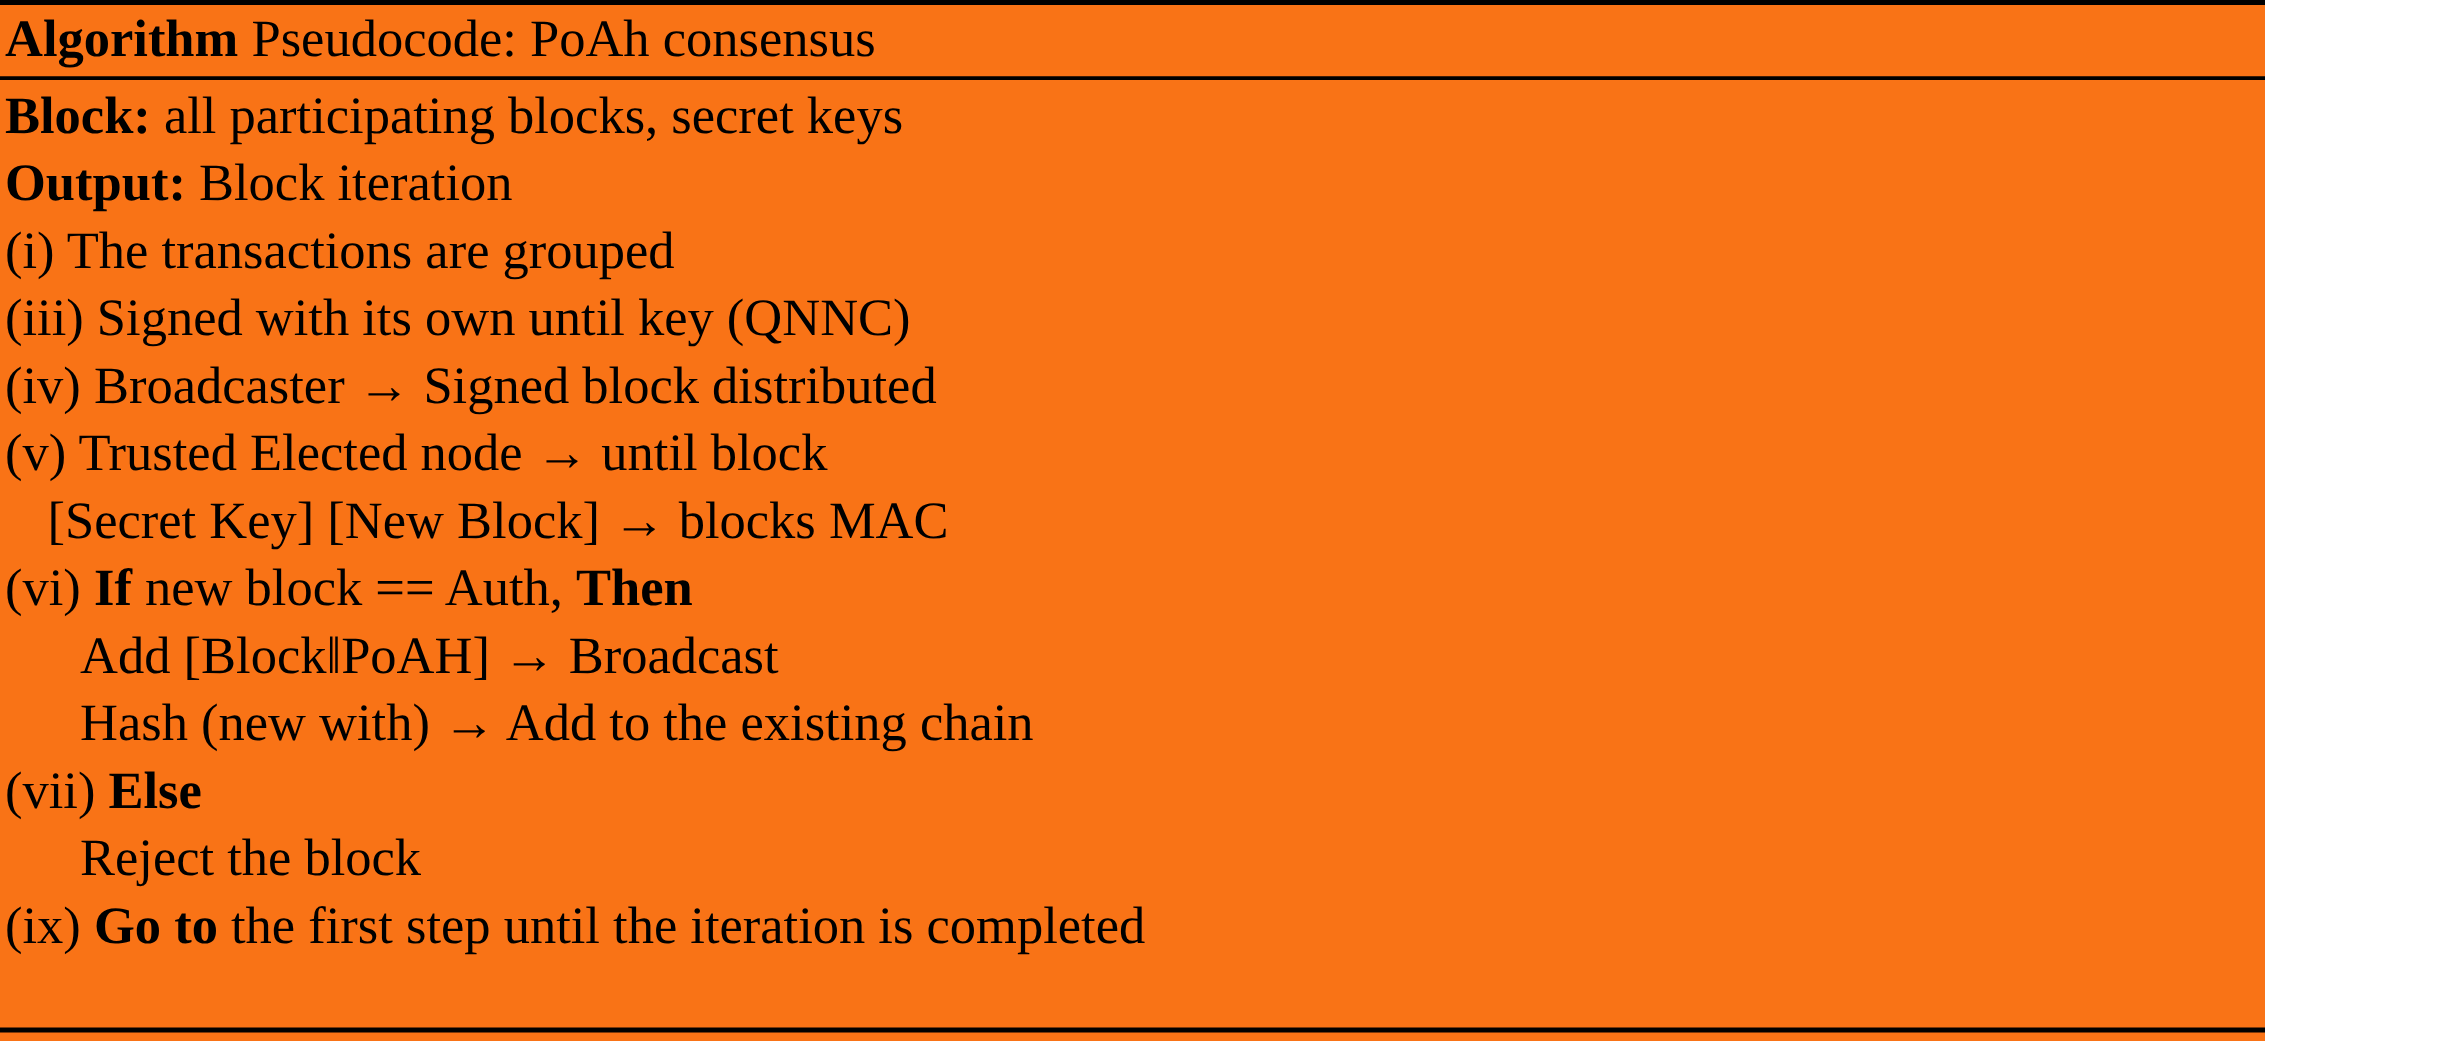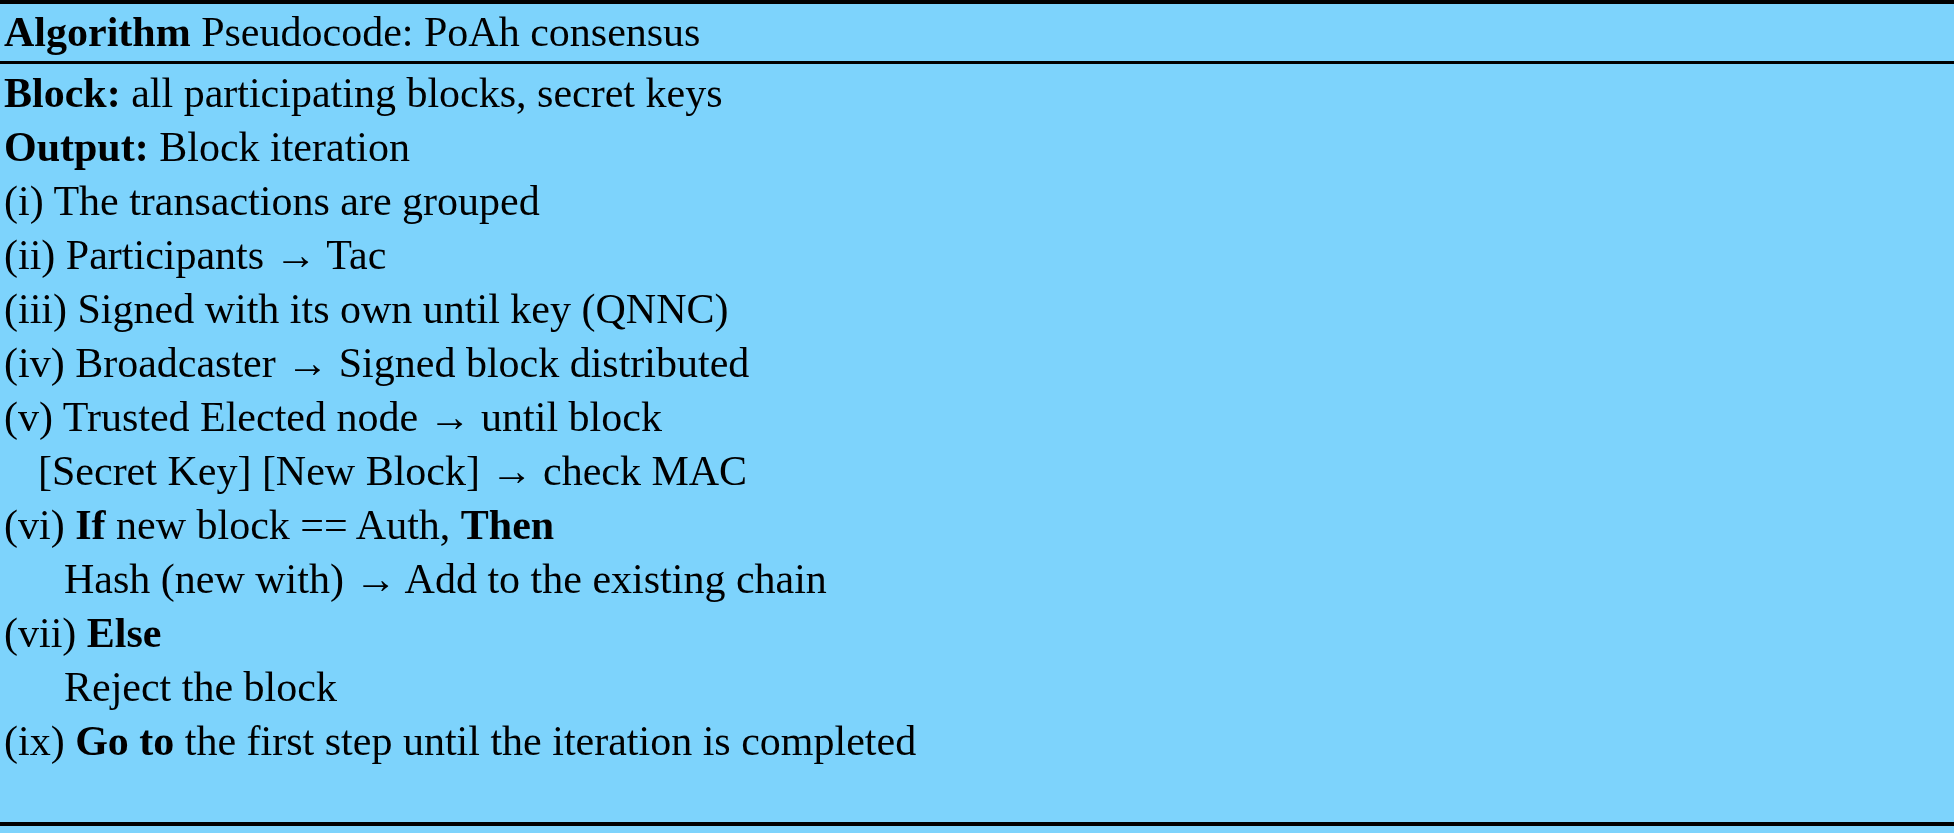--- a/index.html
+++ b/index.html
@@ -2,23 +2,23 @@
 <html><head>
 <meta charset="utf-8">
 <style>
   html, body {
     margin: 0;
     padding: 0;
     background: #ffffff;
   }
   .algo-box {
     position: relative;
-    width: 1954px;
+    width: 1812px;
     height: 833px;
-    background: #7dd3fc;
+    background: #f97316;
     color: #000000;
     font-family: "Liberation Serif", serif;
     font-size: 42px;
     overflow: hidden;
   }
   .rule {
     position: absolute;
     left: 0;
     width: 100%;
     background: #000000;
@@ -60,26 +60,26 @@
   <div class="rule rule-top"></div>
 
   <div class="algo-header"><span class="kw">Algorithm</span><span> Pseudocode: PoAh consensus</span></div>
 
   <div class="rule rule-mid"></div>
 
   <div class="algo-body">
       <div class="algo-line indent-0"><b>Block:</b><span> all participating blocks, secret keys</span></div>
       <div class="algo-line indent-0"><b>Output:</b><span> Block iteration</span></div>
       <div class="algo-line indent-0"><span>(i) The transactions are grouped</span></div>
-      <div class="algo-line indent-0"><span>(ii) Participants → Tac</span></div>
       <div class="algo-line indent-0"><span>(iii) Signed with its own until key (QNNC)</span></div>
       <div class="algo-line indent-0"><span>(iv) Broadcaster → Signed block distributed</span></div>
       <div class="algo-line indent-0"><span>(v) Trusted Elected node → until block</span></div>
-      <div class="algo-line indent-1"><span>[Secret Key] [New Block] → check MAC</span></div>
+      <div class="algo-line indent-1"><span>[Secret Key] [New Block] → blocks MAC</span></div>
       <div class="algo-line indent-0"><span>(vi) </span><b>If</b><span> new block == Auth, </span><b>Then</b></div>
+      <div class="algo-line indent-2"><span>Add [Block‖PoAH] → Broadcast</span></div>
       <div class="algo-line indent-2"><span>Hash (new with) → Add to the existing chain</span></div>
       <div class="algo-line indent-0"><span>(vii) </span><b>Else</b></div>
       <div class="algo-line indent-2"><span>Reject the block</span></div>
       <div class="algo-line indent-0"><span>(ix) </span><b>Go to</b><span> the first step until the iteration is completed</span></div>
     </div>
 
   <div class="rule rule-bottom"></div>
 </div>
 
 </body></html>

